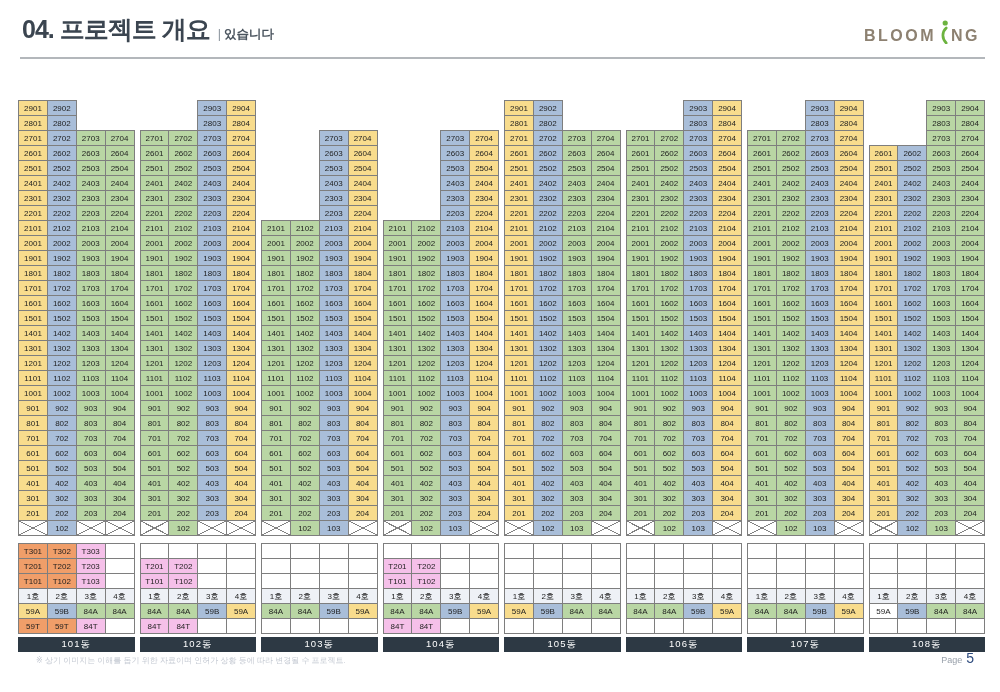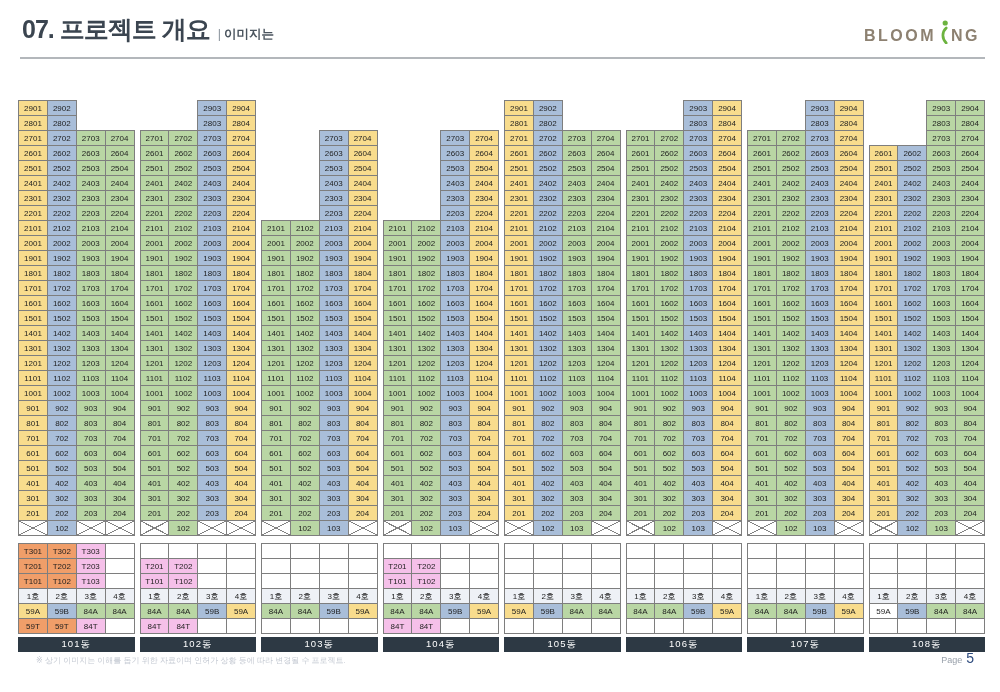--- a/index.html
+++ b/index.html
@@ -30,21 +30,21 @@
        display:flex;align-items:center;justify-content:center;letter-spacing:1px;}
   .footnote{position:absolute;left:36px;top:655px;font-size:8px;color:#C5CAD3;letter-spacing:0;}
   .pagenum{position:absolute;right:26px;top:650px;display:flex;align-items:baseline;}
   .pg-label{font-size:9px;color:#99A1AB;}
   .pg-num{font-size:14px;color:#2D4A7D;margin-left:4px;}
 </style>
 </head>
 <body>
 
 <div class="header-title">
-  <span>07. 프로젝트 개요</span><span class="header-sub"><span class="bar">|</span><span>이미지는</span></span>
+  <span>04. 프로젝트 개요</span><span class="header-sub"><span class="bar">|</span><span>있습니다</span></span>
 </div>
 
 <div class="logo">
   <span>BLOOM</span>
     <span>
       <svg width="13" height="24" viewBox="0 0 13 24">
         <circle cx="8.2" cy="3" r="2.6" fill="#6CB33F"></circle>
         <path d="M9.2 8 C 4.8 12, 4.8 18.5, 9.2 23" stroke="#6CB33F" stroke-width="2.7" fill="none" stroke-linecap="round"></path>
       </svg>
     </span>

